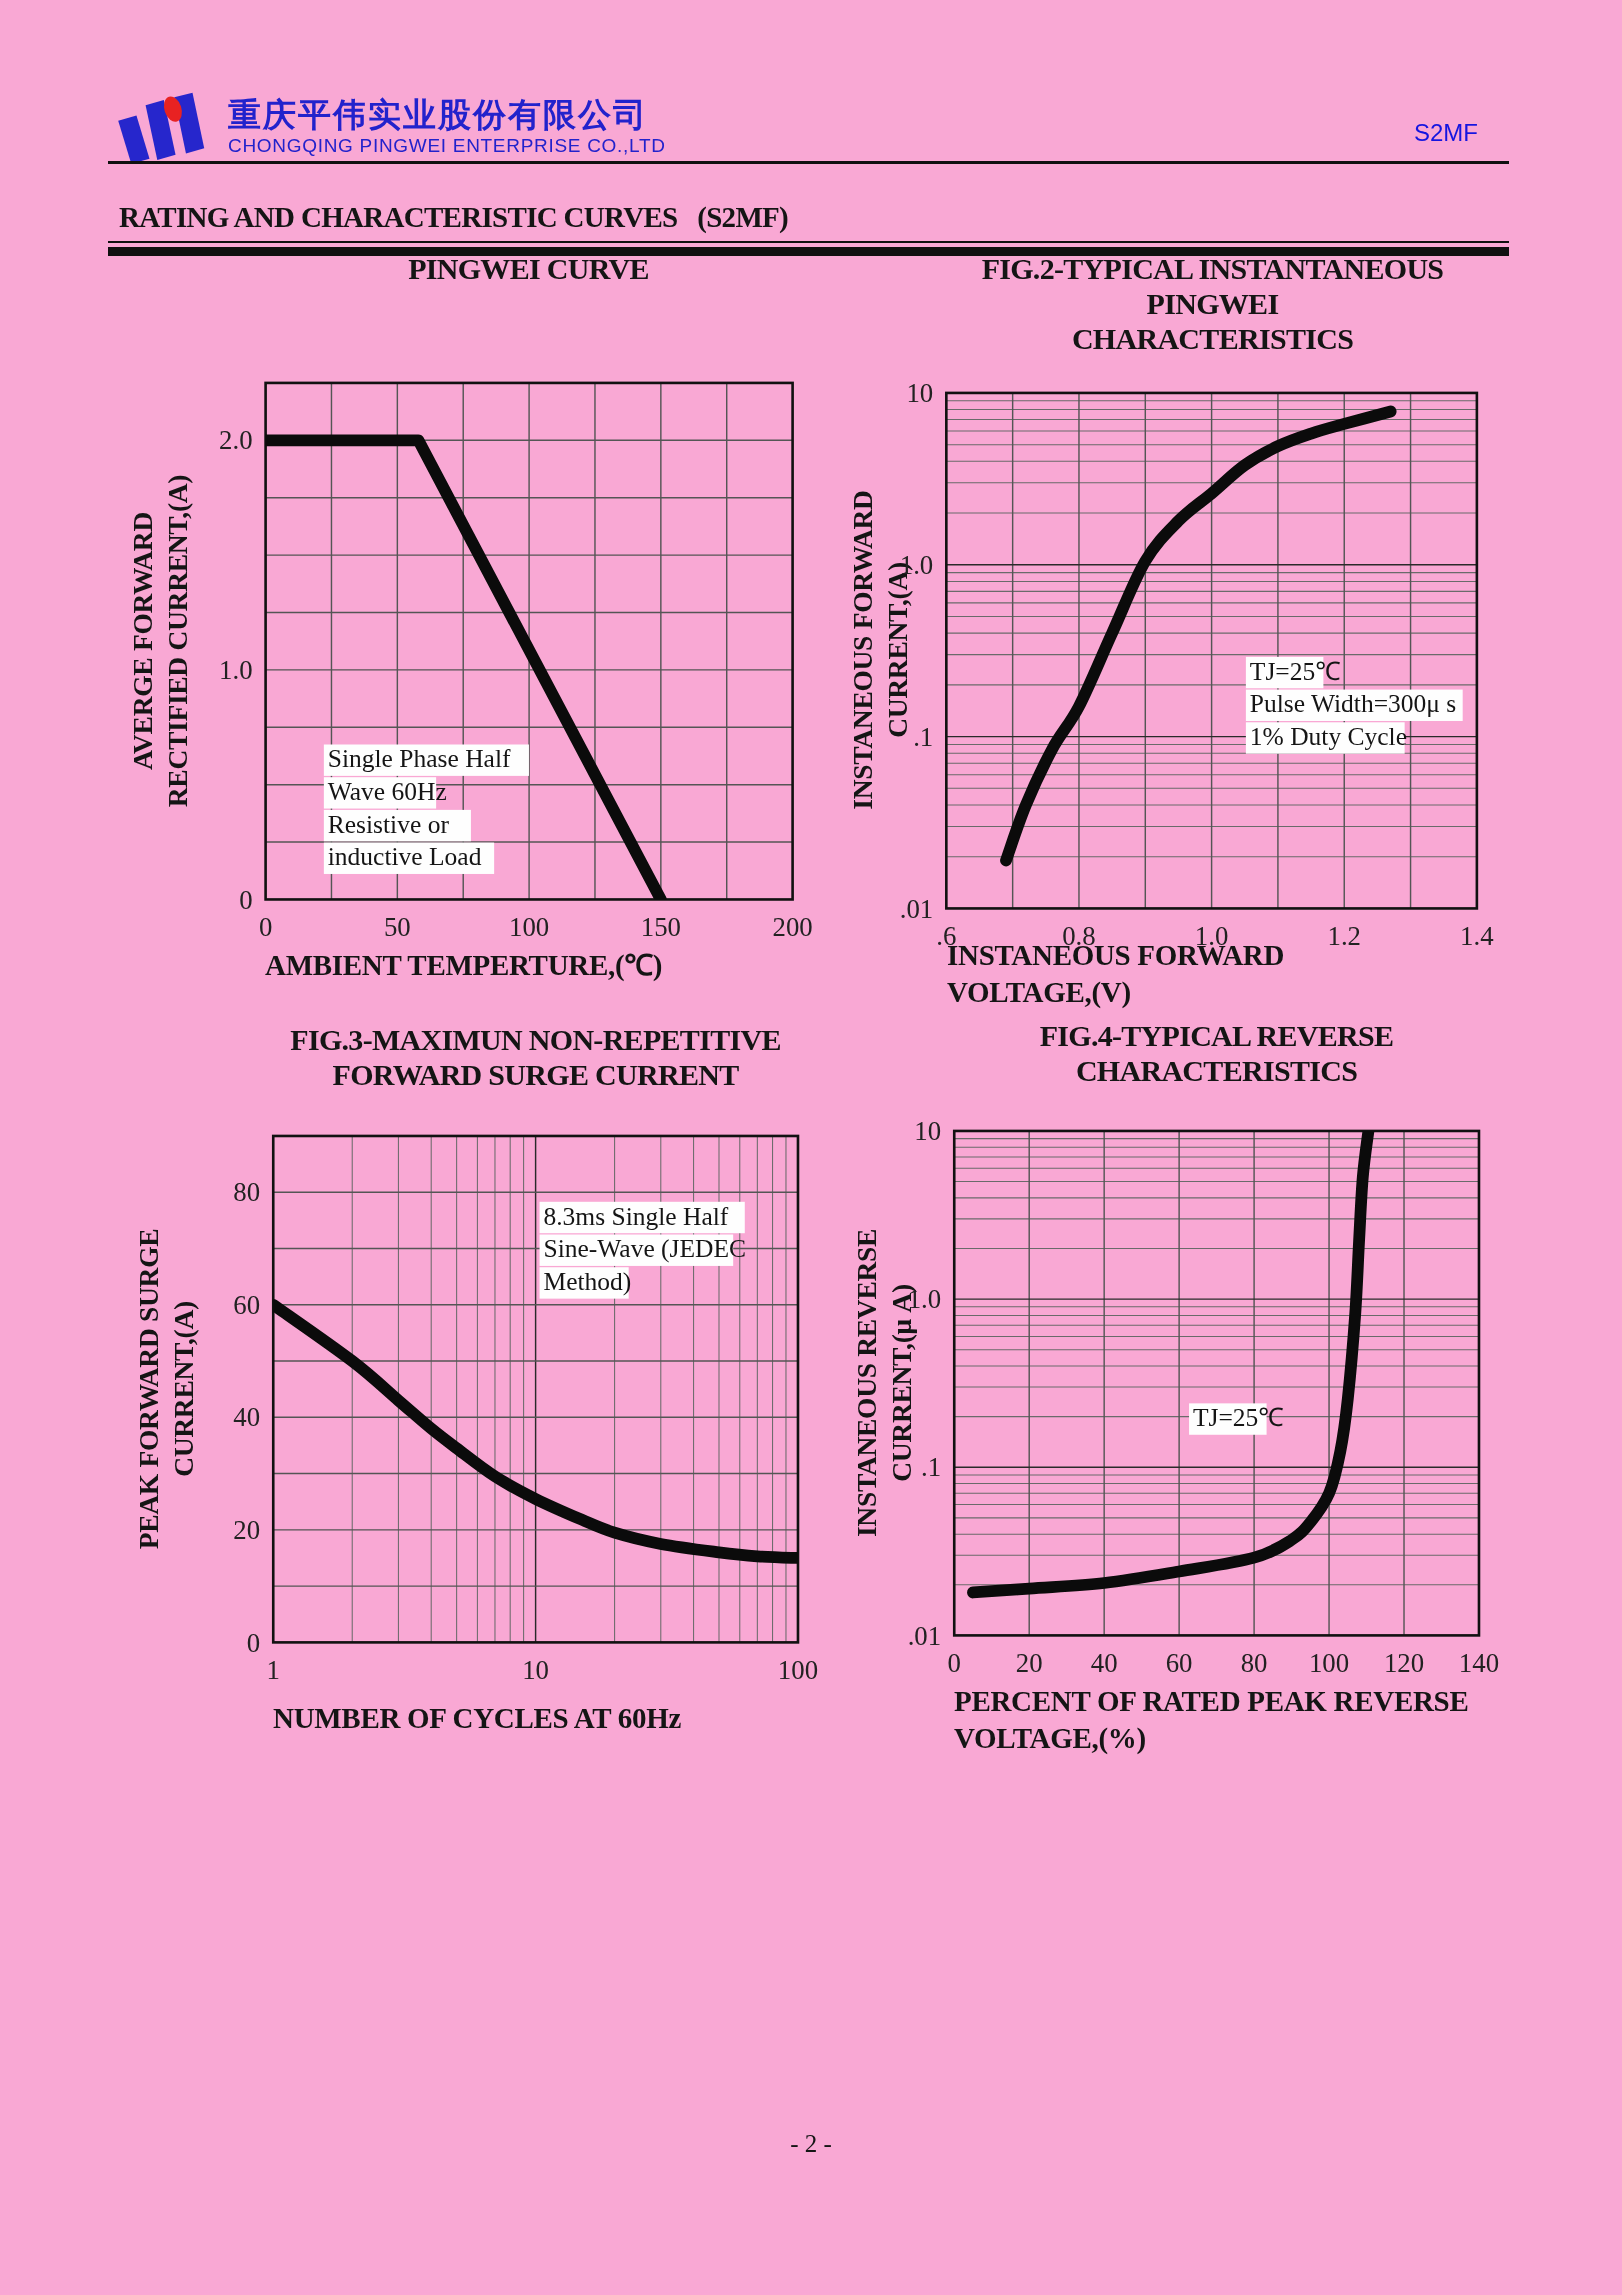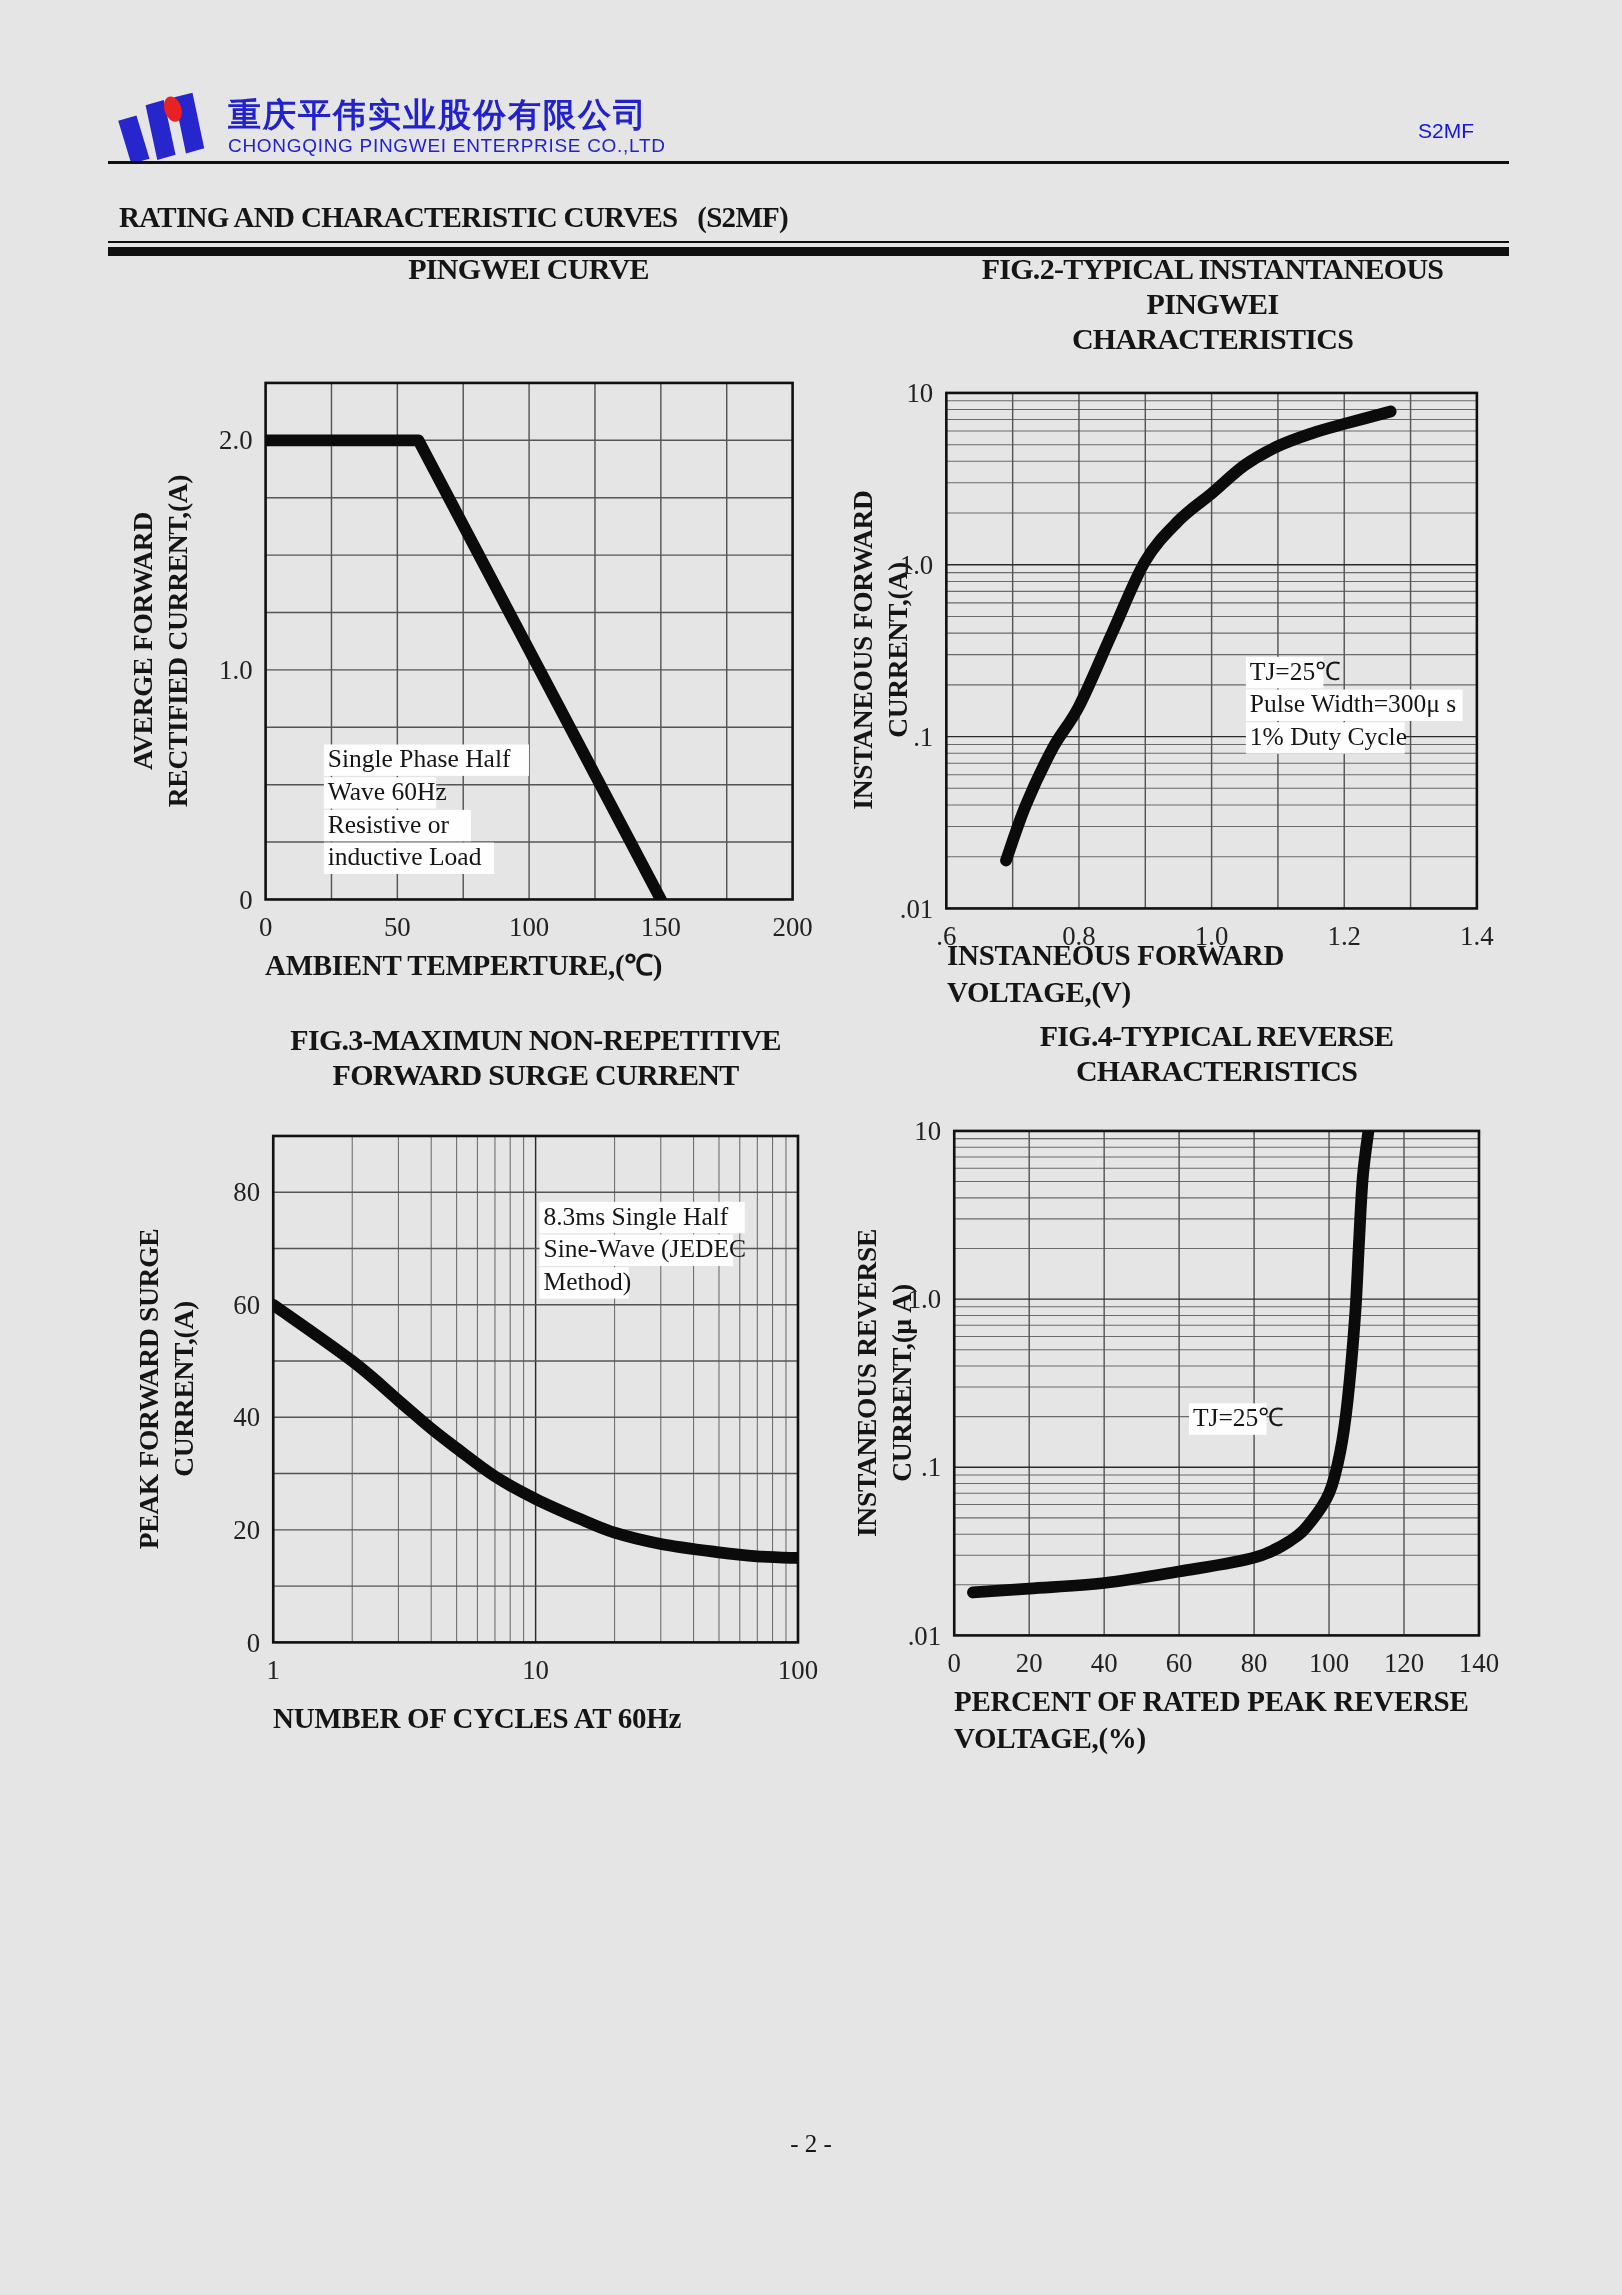--- a/index.html
+++ b/index.html
@@ -1,21 +1,21 @@
 <!DOCTYPE html>
 <html style="font-size:10.5px"><head>
 <meta charset="utf-8">
 <style>
   html,body{margin:0;padding:0;background:#888;}
-  .page{position:relative;width:1622px;height:2295px;background:#e5e5e5;overflow:hidden;
+  .page{position:relative;width:1622px;height:2295px;background:#f9a8d4;overflow:hidden;
         font-family:"Liberation Serif",serif;color:#151515;}
   .abs{position:absolute;}
   .brand-cn{font-family:"Liberation Sans",sans-serif;font-size:33px;letter-spacing:2px;font-weight:600;}
   .brand-en{font-family:"Liberation Sans",sans-serif;font-size:19px;letter-spacing:0.7px;text-align:center;}
-  .part-no{font-family:"Liberation Sans",sans-serif;font-size:21px;font-weight:500;}
+  .part-no{font-family:"Liberation Sans",sans-serif;font-size:24px;font-weight:500;}
   .rule{background:#101010;}
   .sec-title{font-size:29px;font-weight:bold;letter-spacing:-0.7px;white-space:pre;}
   .fig-title{text-align:center;font-size:30px;line-height:35px;font-weight:600;letter-spacing:-0.7px;}
   .vlab{transform:rotate(-90deg);text-align:center;font-size:27.5px;line-height:35px;font-weight:600;letter-spacing:-0.3px;}
   .xlab{font-size:29px;line-height:37px;font-weight:600;letter-spacing:-0.3px;}
   .footer{text-align:center;font-size:25px;}
   svg{position:absolute;overflow:visible;}
 </style>
 </head>
 <body>

